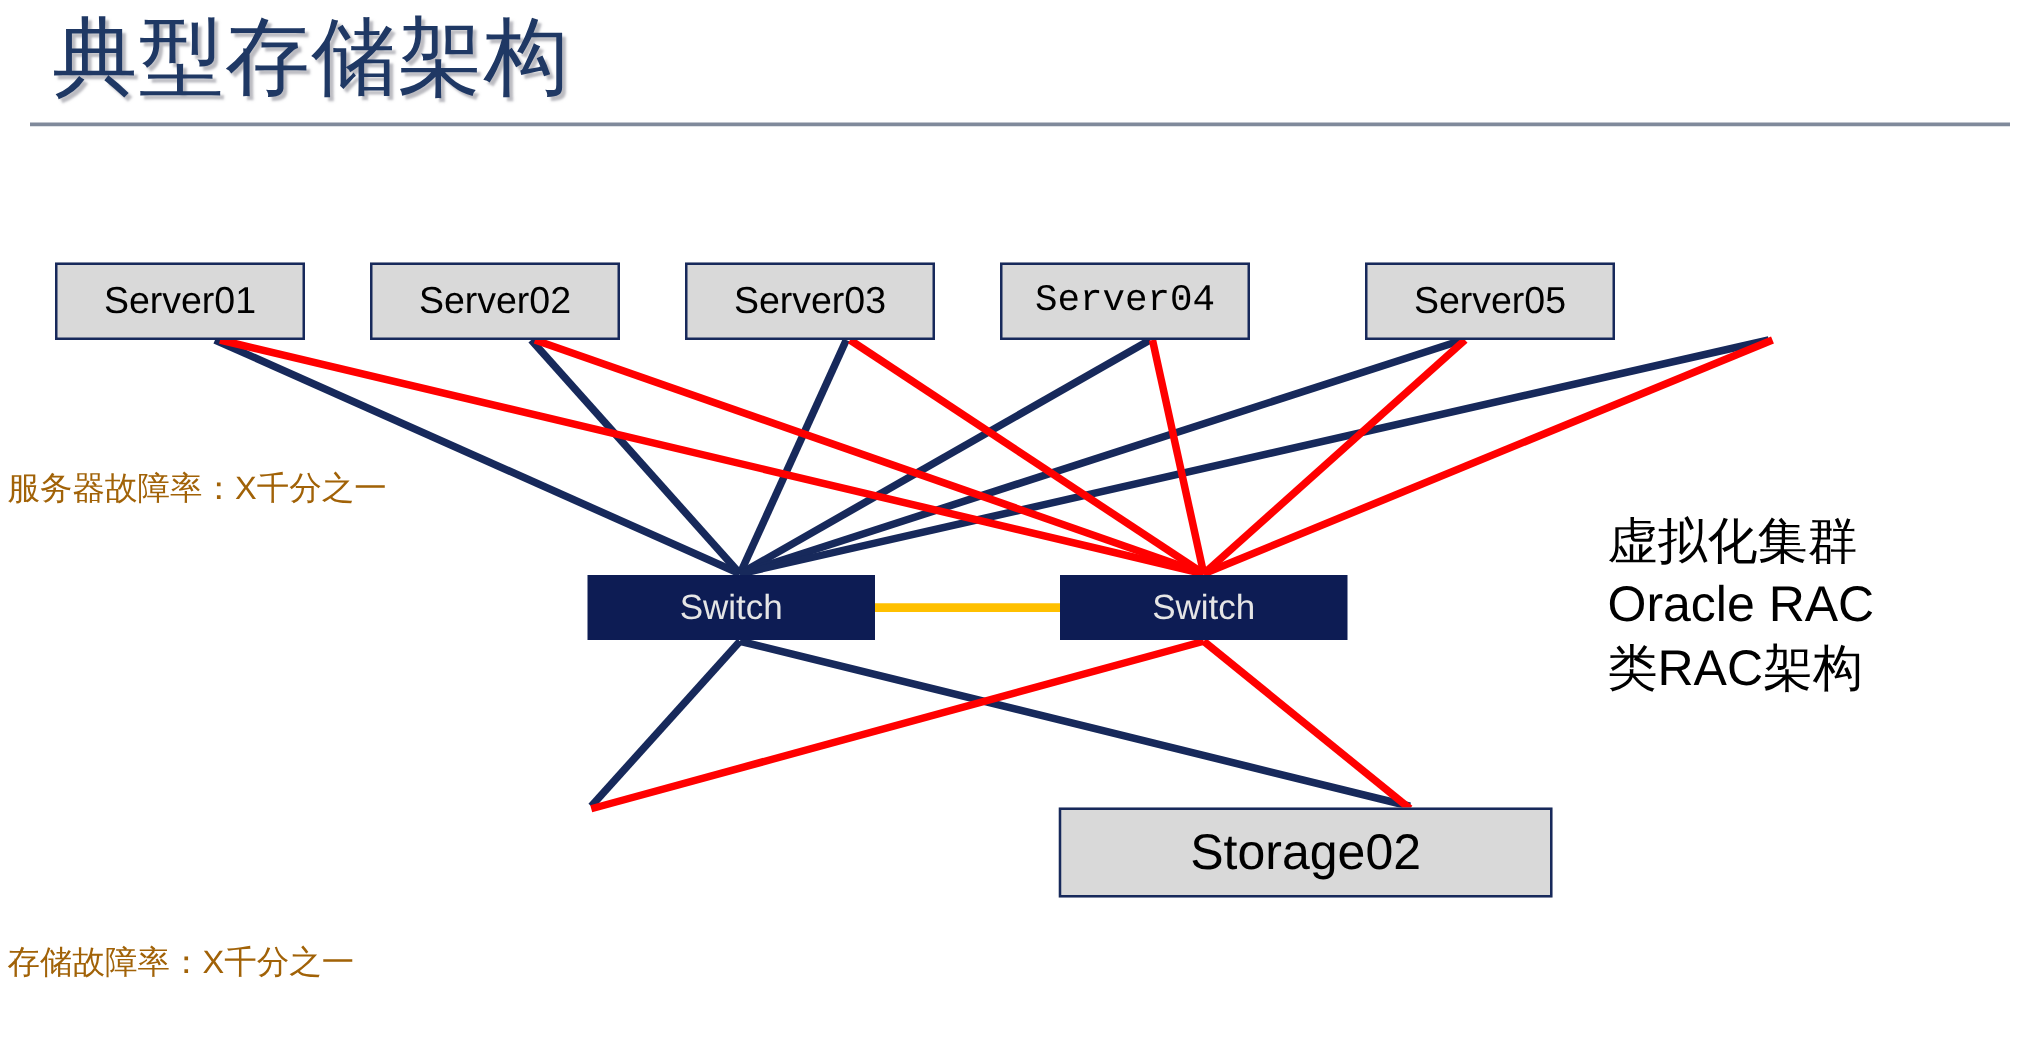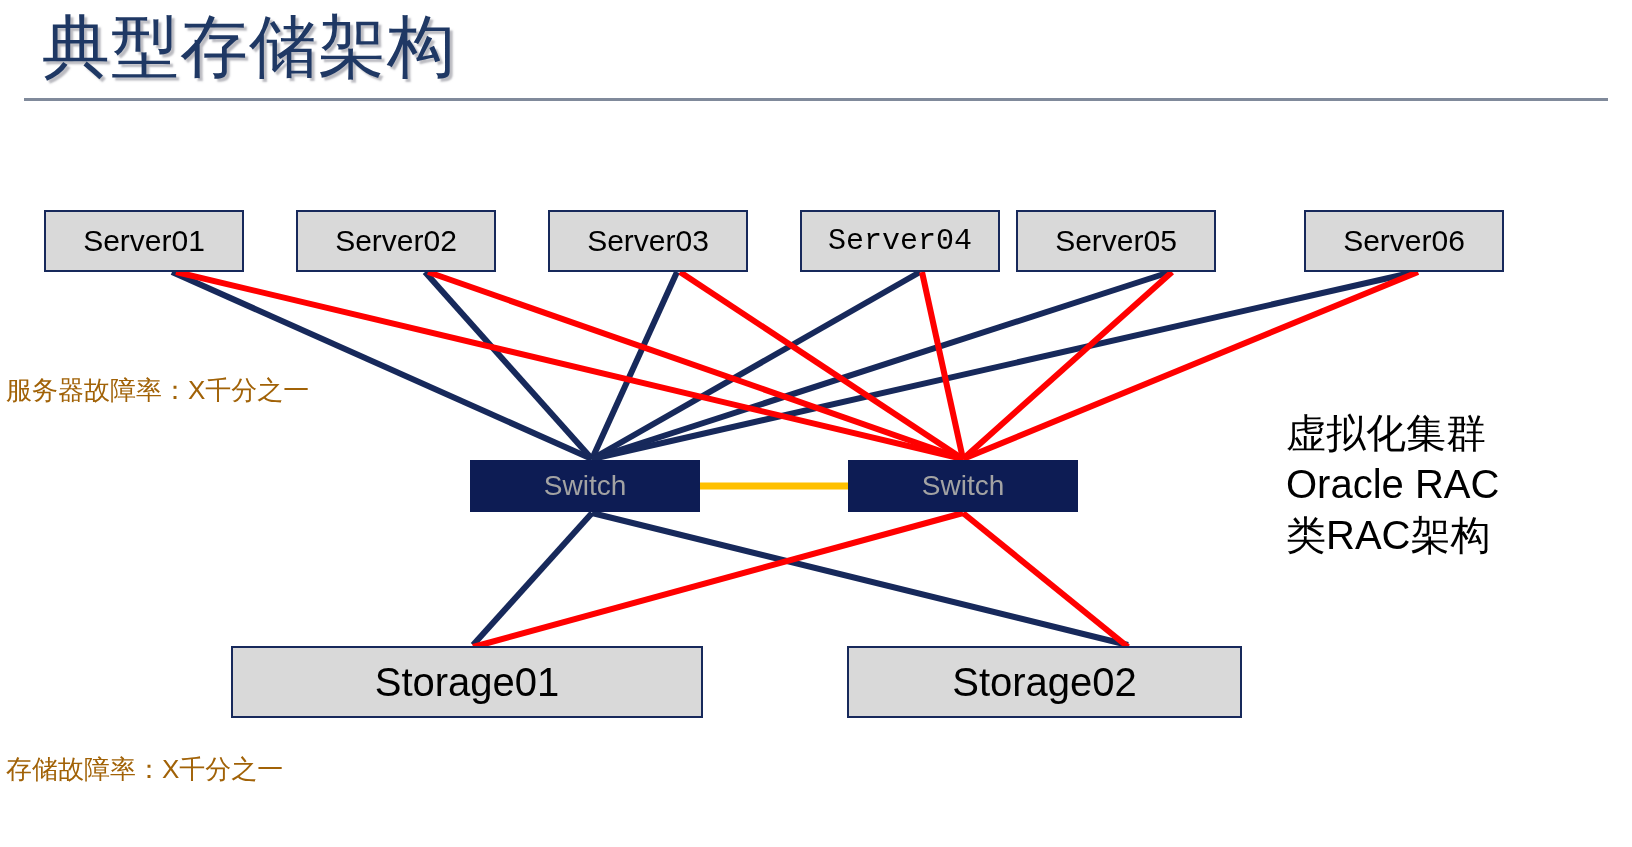--- a/index.html
+++ b/index.html
@@ -69,21 +69,21 @@
   .storage {
     background: #D9D9D9;
     border: 2px solid #17295B;
     color: #000000;
     font-size: 40px;
     height: 72px;
   }
   .switch {
     background: #0D1C54;
     border: none;
-    color: #a3a3a3;
+    color: #e5e5e5;
     font-size: 28px;
     height: 52px;
     width: 230px;
   }
 
   
   .note {
     position: absolute;
     color: #a16207;
     font-size: 26px;
@@ -141,37 +141,31 @@
   </div>
   <div class="node server" style="left:296px; top:210px;">
     <span>Server02</span>
   </div>
   <div class="node server" style="left:548px; top:210px;">
     <span>Server03</span>
   </div>
   <div class="node server" style="left:800px; top:210px;font-family:Liberation Mono, monospace;">
     <span>Server04</span>
   </div>
-  <div class="node server" style="left:1016px; top:210px;">
+  <div class="node server" style="left:1092px; top:210px;">
     <span>Server05</span>
-  </div>
-  <div class="node server" style="left:1304px; top:210px;">
-    <span>Server06</span>
   </div>
 
   <div class="node switch" style="left:470px; top:460px;">
     <span>Switch</span>
   </div>
   <div class="node switch" style="left:848px; top:460px;">
     <span>Switch</span>
   </div>
 
-  <div class="node storage" style="left:231px; top:646px; width:472px;">
-    <span>Storage01</span>
-  </div>
   <div class="node storage" style="left:847px; top:646px; width:395px;">
     <span>Storage02</span>
   </div>
 
   <div class="note" style="left:6px; top:373px;">服务器故障率：X千分之一</div>
   <div class="note" style="left:6px; top:752px;">存储故障率：X千分之一</div>
 
   <div id="cluster-note">
     <div>虚拟化集群</div>
     <div>Oracle RAC</div>

